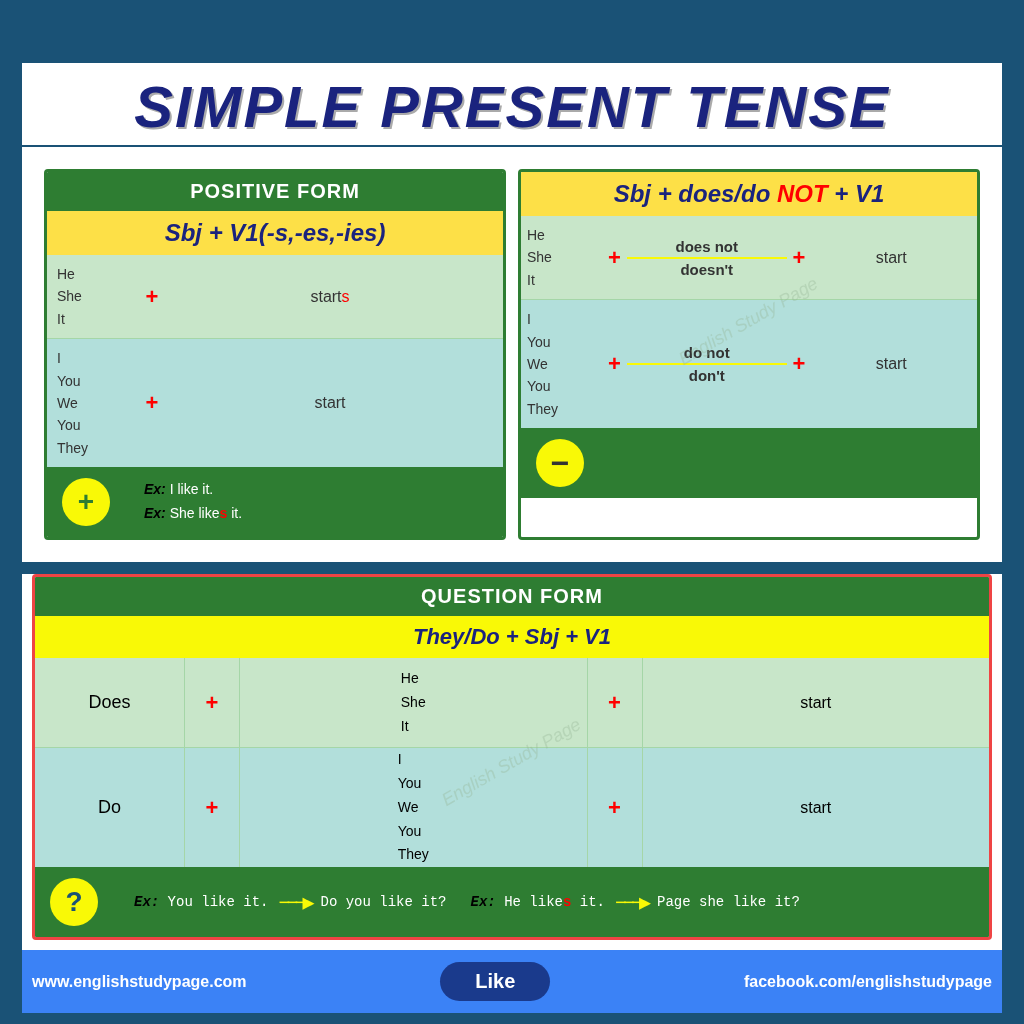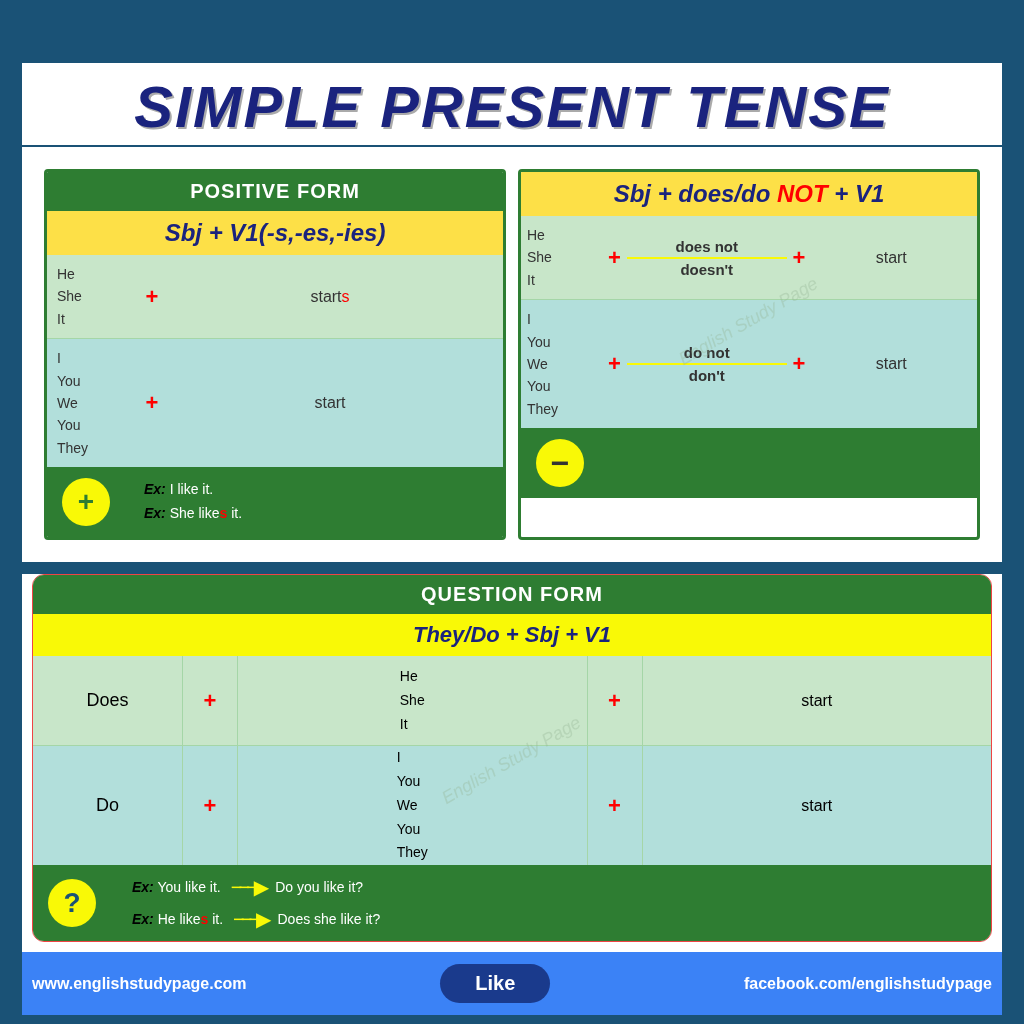--- a/index.html
+++ b/index.html
@@ -159,22 +159,22 @@
       font-style: italic;
       margin-left: 24px;
     }
     .ex-highlight {
       color: red;
       font-weight: bold;
     }
 
     
     .question-panel {
-      border: 1px solid #ef4444;
-      border-radius: 12px;
+      border: 3px solid #ef4444;
+      border-radius: 4px;
       overflow: hidden;
       position: relative;
     }
     .question-header {
       background: #2e7d32;
       color: white;
       font-weight: bold;
       font-size: 20px;
       text-align: center;
       padding: 8px;
@@ -237,22 +237,22 @@
     .q-verb {
       display: flex;
       align-items: center;
       justify-content: center;
       flex: 1;
       font-size: 16px;
     }
     .q-ex-lines {
       flex: 1;
       display: flex;
-      flex-direction: column;
-      gap: 8px;
+      flex-direction: row;
+      font-family: Liberation Mono, monospace;
     }
     .q-ex-row {
       display: flex;
       align-items: center;
       gap: 10px;
       color: white;
       font-size: 14px;
     }
     .arrow {
       color: #f9f906;
@@ -422,21 +422,21 @@
         <div class="circle-icon" style="background:#f9f906; color:#1a5276; font-size:28px; font-weight:900;">?</div>
         <div class="q-ex-lines">
           <div class="q-ex-row">
             <span><span class="ex-label">Ex:</span> You like it.</span>
             <span class="arrow">−−−▶</span>
             <span>Do you like it?</span>
           </div>
           <div class="q-ex-row">
             <span><span class="ex-label">Ex:</span> He like<span class="ex-highlight">s</span> it.</span>
             <span class="arrow">−−−▶</span>
-            <span>Does she like it?</span>
+            <span>Page she like it?</span>
           </div>
         </div>
       </div>
     </div>
   </div>
 
   <div class="footer" style="background:#3b82f6; display:flex; align-items:center; justify-content:space-between; padding:12px 10px;">
     <div class="footer-text">www.englishstudypage.com</div>
     <button class="like-btn">Like</button>
     <div class="footer-text">facebook.com/englishstudypage</div>

